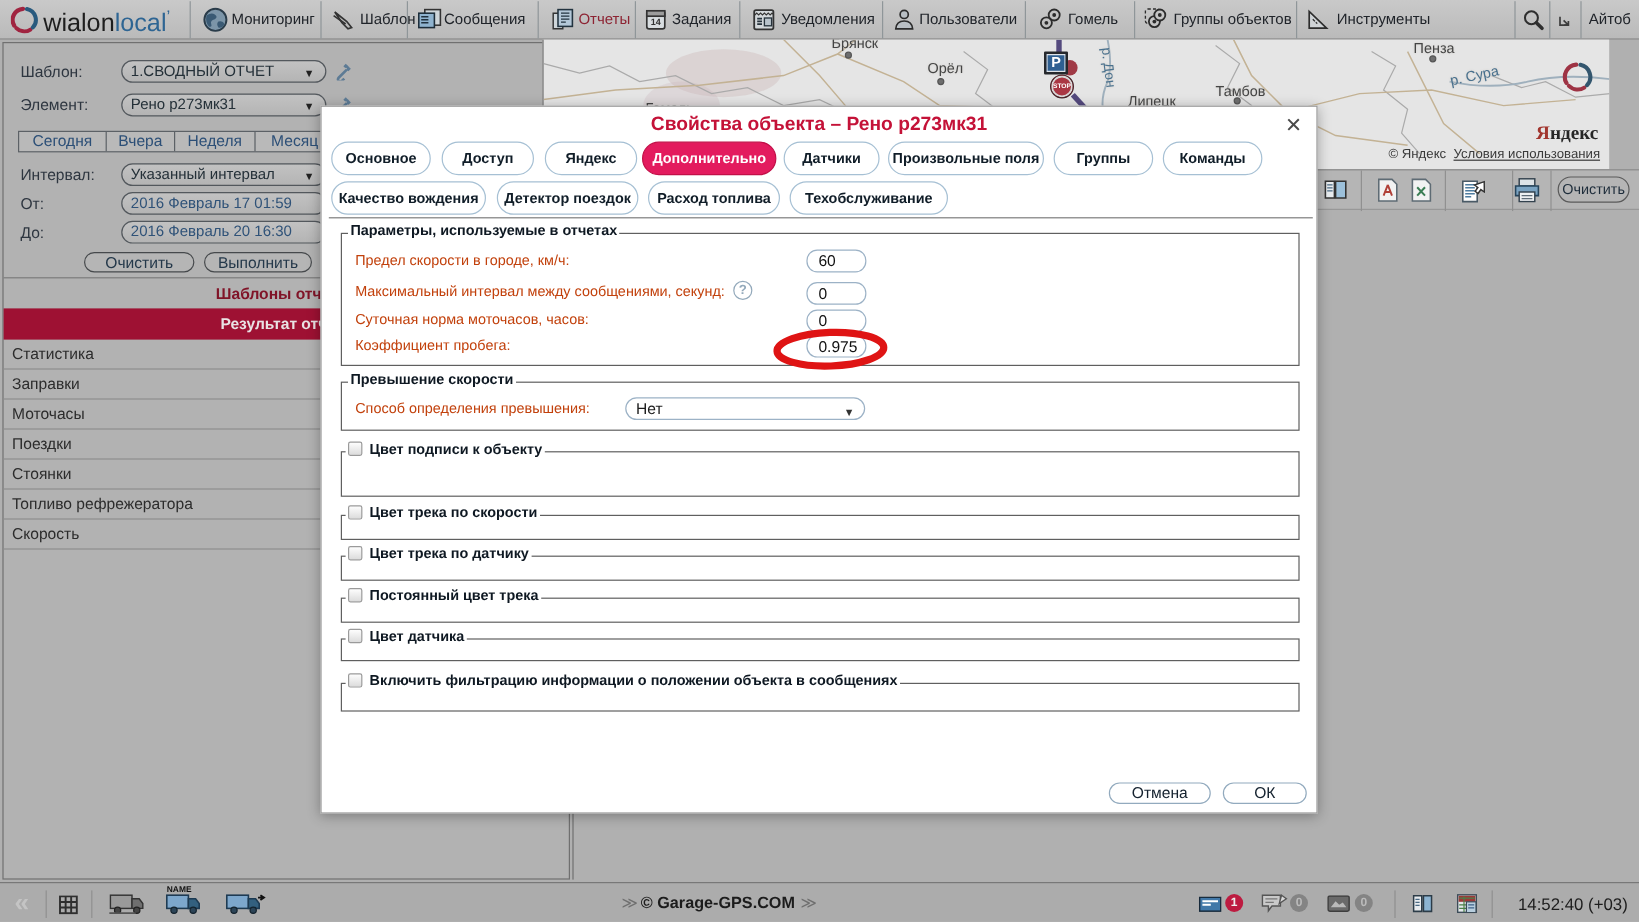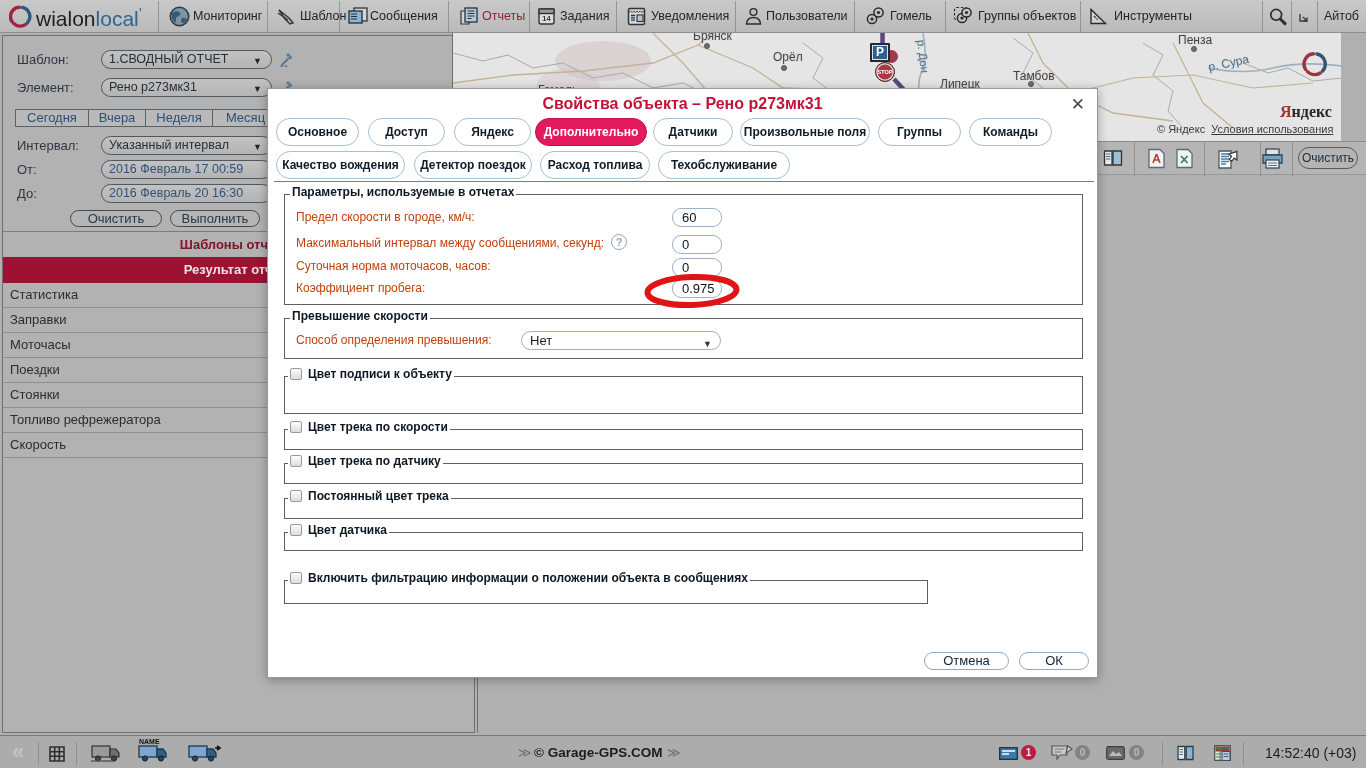--- a/index.html
+++ b/index.html
@@ -189,21 +189,21 @@
     <div class="segbtn" style="left:0;width:73px">Сегодня</div>
     <div class="segbtn" style="left:73px;width:57px">Вчера</div>
     <div class="segbtn" style="left:130px;width:67px">Неделя</div>
     <div class="segbtn" style="left:197px;width:66px">Месяц</div>
   </div>
 
   <div class="lbl" style="left:14px;top:102px">Интервал:</div>
   <div class="pill" style="left:98px;top:100px;width:171px">Указанный интервал<span class="ar">▼</span></div>
 
   <div class="lbl" style="left:14px;top:126px">От:</div>
-  <div class="pill" style="left:98px;top:124px;width:171px;color:#2f5278">2016 Февраль 17 00:59</div>
+  <div class="pill" style="left:98px;top:124px;width:171px;color:#2f5278">2016 Февраль 17 01:59</div>
 
   <div class="lbl" style="left:14px;top:150px">До:</div>
   <div class="pill" style="left:98px;top:148px;width:171px;color:#2f5278">2016 Февраль 20 16:30</div>
 
   <div class="dbtn" style="left:67px;top:174px;width:92px;height:17px;border-color:#46494c;color:#24384a;background:#b5b5b5">Очистить</div>
   <div class="dbtn" style="left:167px;top:174px;width:90px;height:17px;border-color:#46494c;color:#24384a;background:#b5b5b5">Выполнить</div>
 
   <div class="abs" style="left:0;top:195px;width:471px;height:26px;border-top:1px solid #7c7c7c;text-align:center;font-size:13px;font-weight:bold;color:#801428;line-height:25px">Шаблоны отчетов</div>
   <div class="abs" style="left:0;top:221px;width:471px;height:26px;background:#9e1133;text-align:center;font-size:13px;font-weight:bold;color:#e9e2e4;line-height:25px">Результат отчета</div>
 
@@ -424,19 +424,19 @@
   </div>
   <div class="fs" style="left:16px;top:374px;width:799px;height:21px">
     <div class="leg" style="left:3px"><span class="cb" style="position:relative;display:inline-block;vertical-align:-2px;margin-right:6px"></span>Цвет трека по датчику</div>
   </div>
   <div class="fs" style="left:16px;top:443px;width:799px;height:19px">
     <div class="leg" style="left:3px"><span class="cb" style="position:relative;display:inline-block;vertical-align:-2px;margin-right:6px"></span>Цвет датчика</div>
   </div>
   <div class="fs" style="left:16px;top:408.5px;width:799px;height:21px">
     <div class="leg" style="left:3px"><span class="cb" style="position:relative;display:inline-block;vertical-align:-2px;margin-right:6px"></span>Постоянный цвет трека</div>
   </div>
-  <div class="fs" style="left:16px;top:491px;width:644px;height:24px">
+  <div class="fs" style="left:16px;top:480px;width:799px;height:24px">
     <div class="leg" style="left:3px"><span class="cb" style="position:relative;display:inline-block;vertical-align:-2px;margin-right:6px"></span>Включить фильтрацию информации о положении объекта в сообщениях</div>
   </div>
 
   <div class="dbtn" style="left:656px;top:563px;width:85px">Отмена</div>
   <div class="dbtn" style="left:751px;top:563px;width:70px">ОК</div>
 </div>
 
 </body></html>

